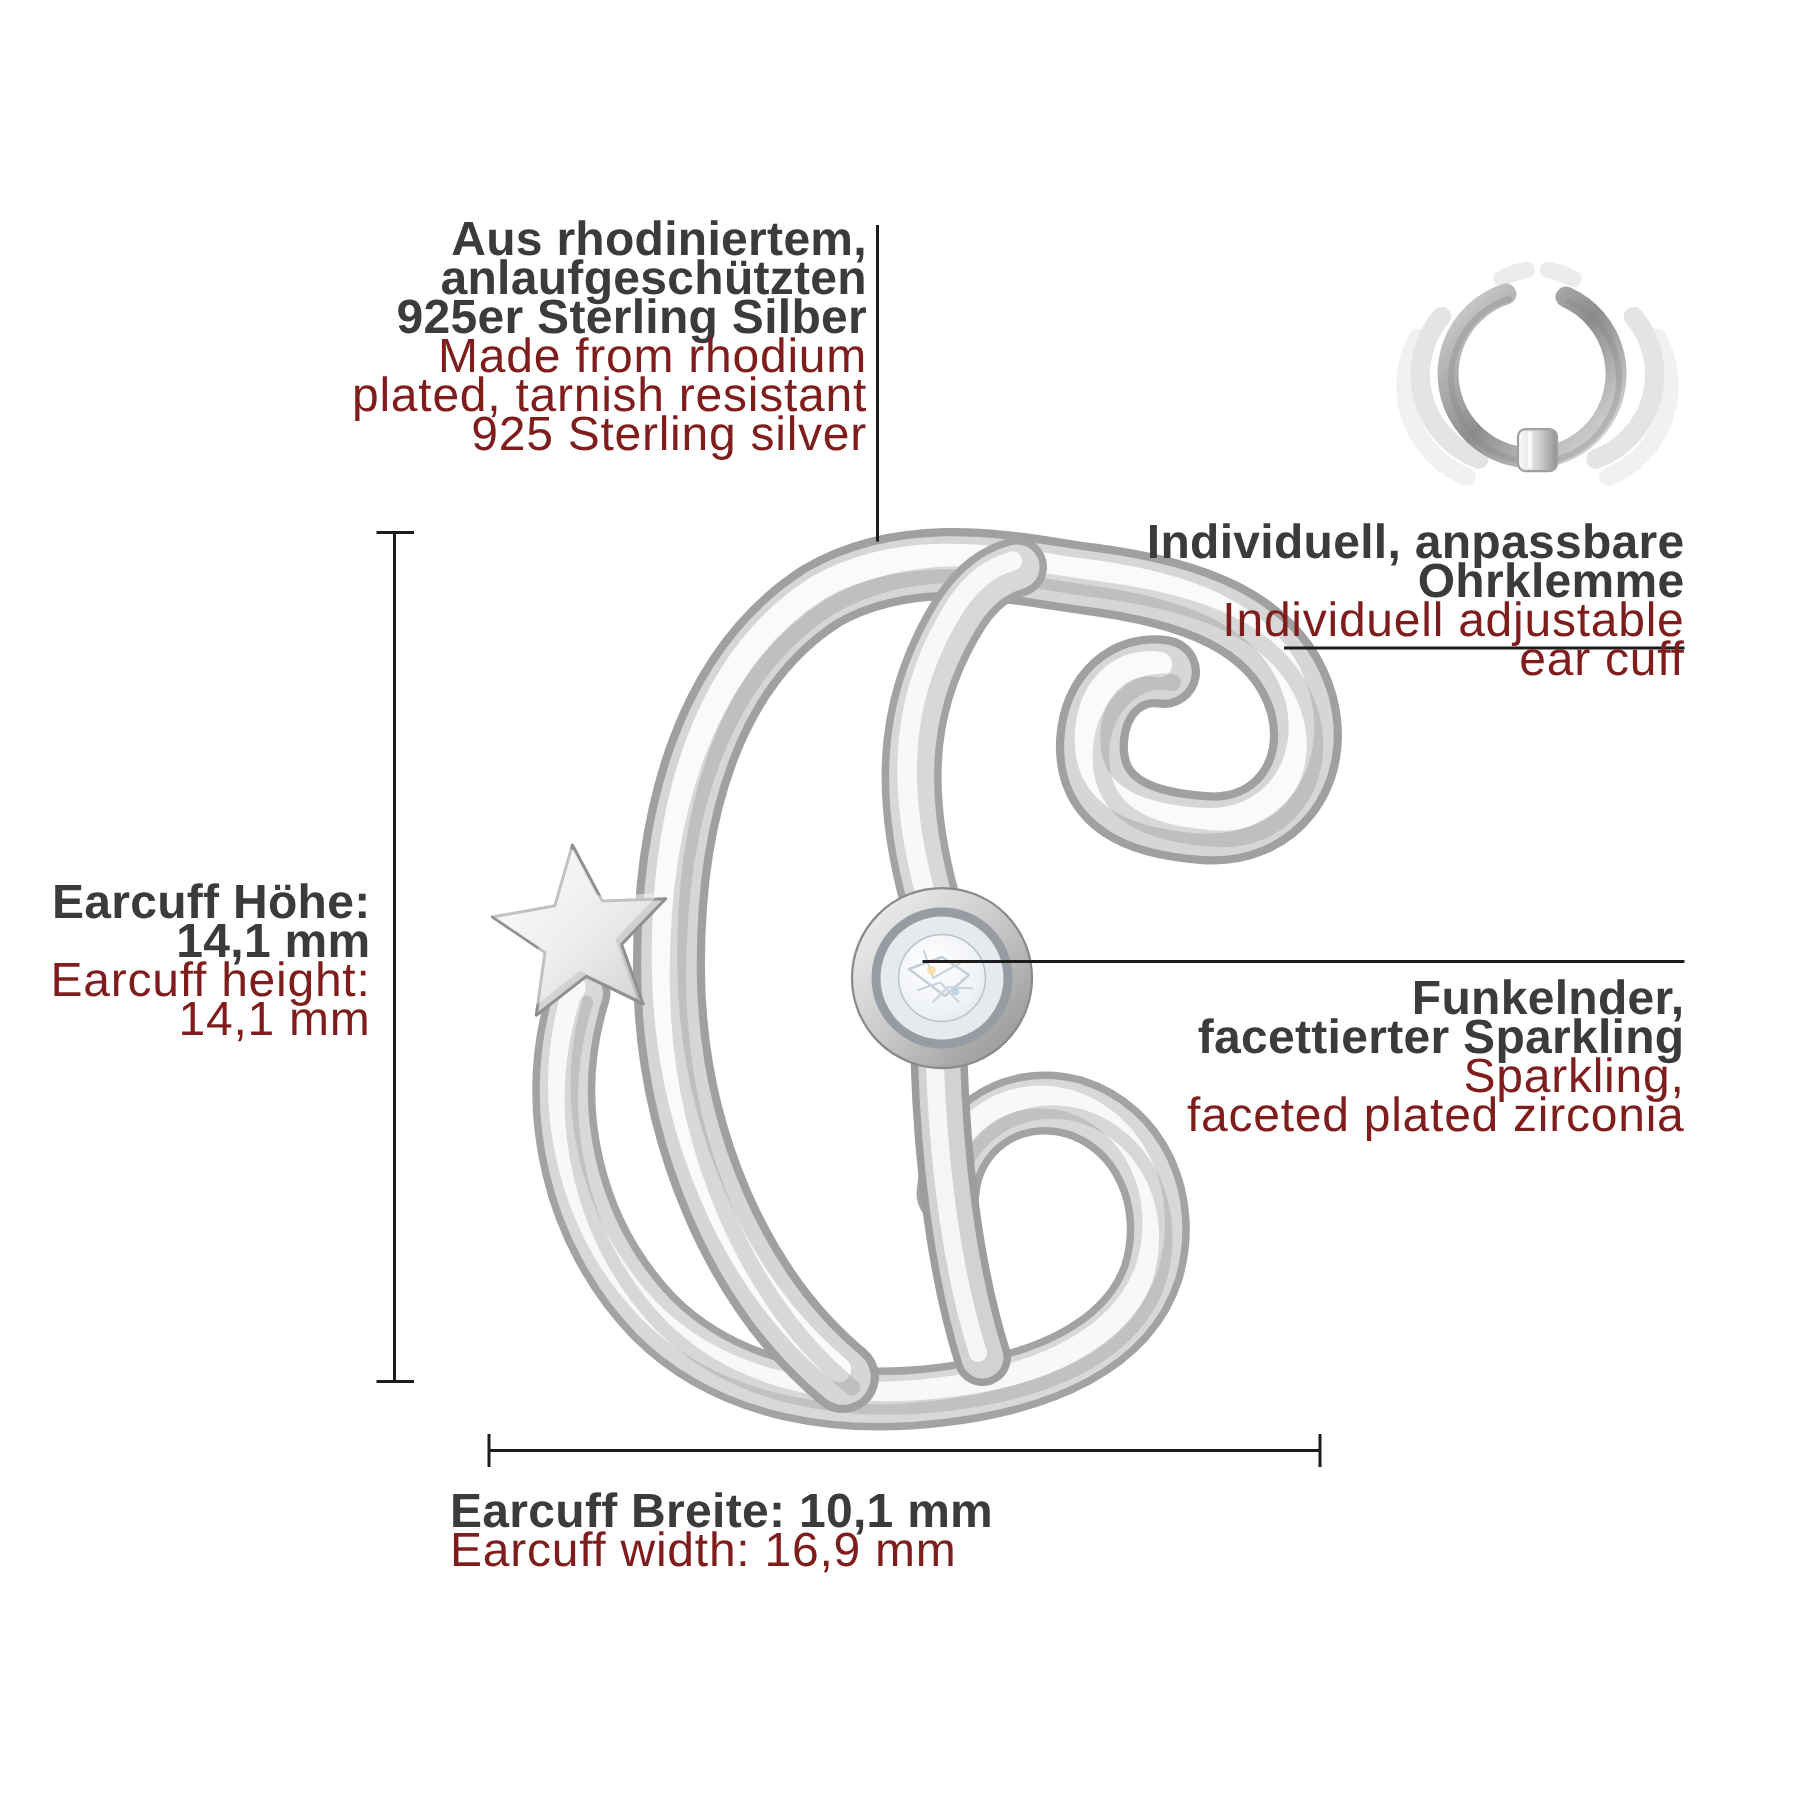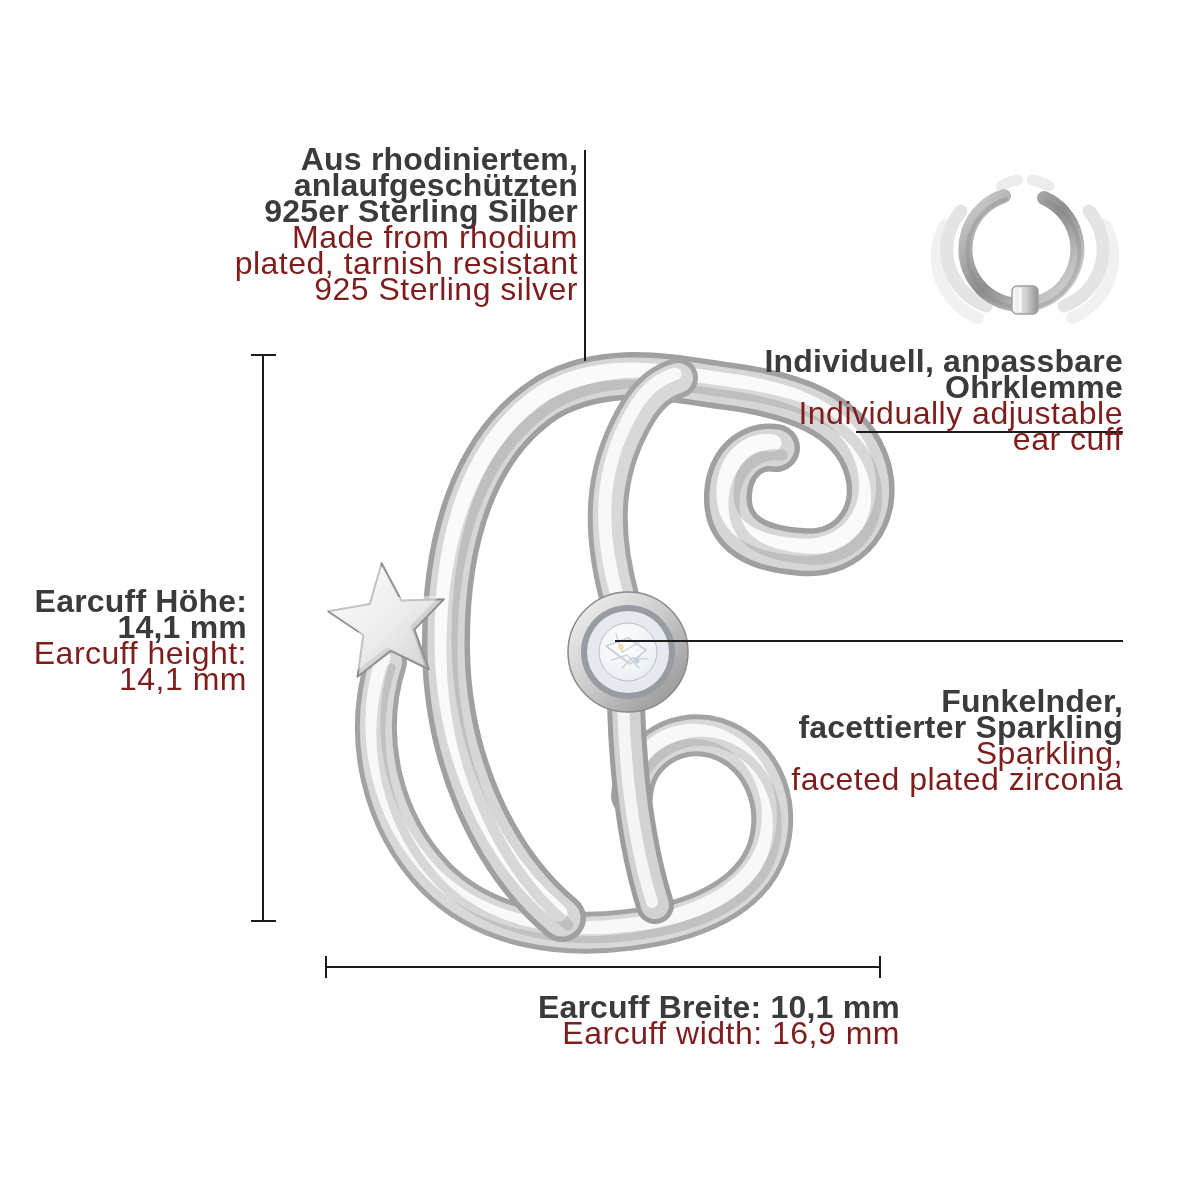--- a/index.html
+++ b/index.html
@@ -7,21 +7,21 @@
     width:1200px;height:1200px;position:relative;background:#ffffff;
     font-family:"Liberation Sans","DejaVu Sans",sans-serif;overflow:hidden;
   }
   #art{position:absolute;left:0;top:0;z-index:1;}
   .ln{position:absolute;background:#1c1c1c;z-index:3;}
   .callout{
     position:absolute;z-index:4;text-align:right;white-space:nowrap;
     font-size:32px;line-height:26px;font-weight:700;color:#3b3b3b;letter-spacing:.2px;
   }
   .callout .en{color:#7f1d1d;font-weight:400;letter-spacing:.5px;}
-  #co-width{text-align:right;}
+  #co-width{text-align:left;}
 </style>
 </head>
 <body>
 
 <svg id="art" width="1200" height="1200" viewBox="0 0 1200 1200">
   <defs>
     <linearGradient id="gStar" x1="0" y1="0" x2="1" y2="1">
       <stop offset="0" stop-color="#ffffff"></stop>
       <stop offset="0.55" stop-color="#dcdcdc"></stop>
       <stop offset="1" stop-color="#a4a4a4"></stop>
@@ -124,32 +124,32 @@
   <div class="de">anlaufgeschützten</div>
   <div class="de">925er Sterling Silber</div>
   <div class="en">Made from rhodium</div>
   <div class="en">plated, tarnish resistant</div>
   <div class="en">925 Sterling silver</div>
 </div>
 
 <div class="callout" id="co-adjust" style="top:324px;right:77px;margin-top:24px;">
   <div class="de">Individuell, anpassbare</div>
   <div class="de">Ohrklemme</div>
-  <div class="en">Individually adjustable</div>
+  <div class="en">Individuell adjustable</div>
   <div class="en">ear cuff</div>
 </div>
 
 <div class="callout" id="co-height" style="top:588px;right:953px;">
   <div class="de">Earcuff Höhe:</div>
   <div class="de">14,1 mm</div>
   <div class="en">Earcuff height:</div>
   <div class="en">14,1 mm</div>
 </div>
 
-<div class="callout" id="co-zirconia" style="top:688px;right:77px;">
+<div class="callout" id="co-zirconia" style="top:652px;right:77px;">
   <div class="de">Funkelnder,</div>
   <div class="de">facettierter Sparkling</div>
   <div class="en">Sparkling,</div>
   <div class="en">faceted plated zirconia</div>
 </div>
 
 <div class="callout" id="co-width" style="top:994px;left:300px;width:600px;">
   <div class="de">Earcuff Breite: 10,1 mm</div>
   <div class="en">Earcuff width: 16,9 mm</div>
 </div>

